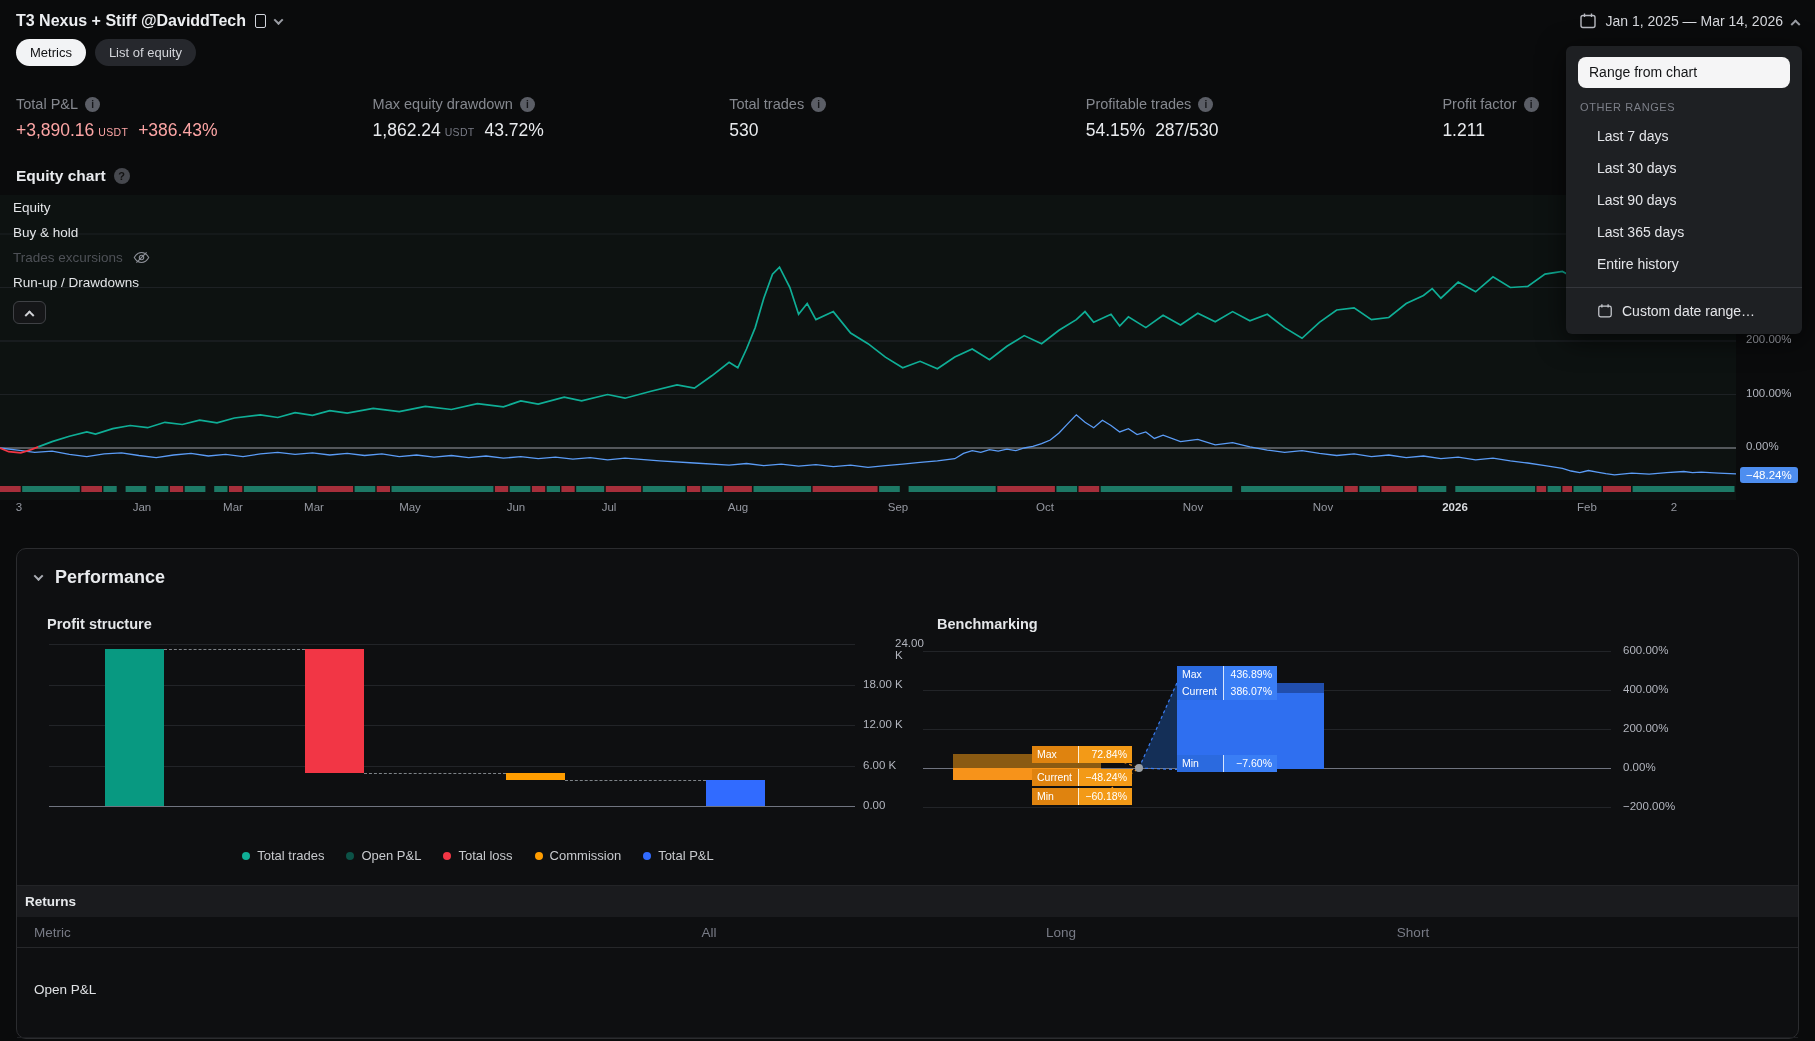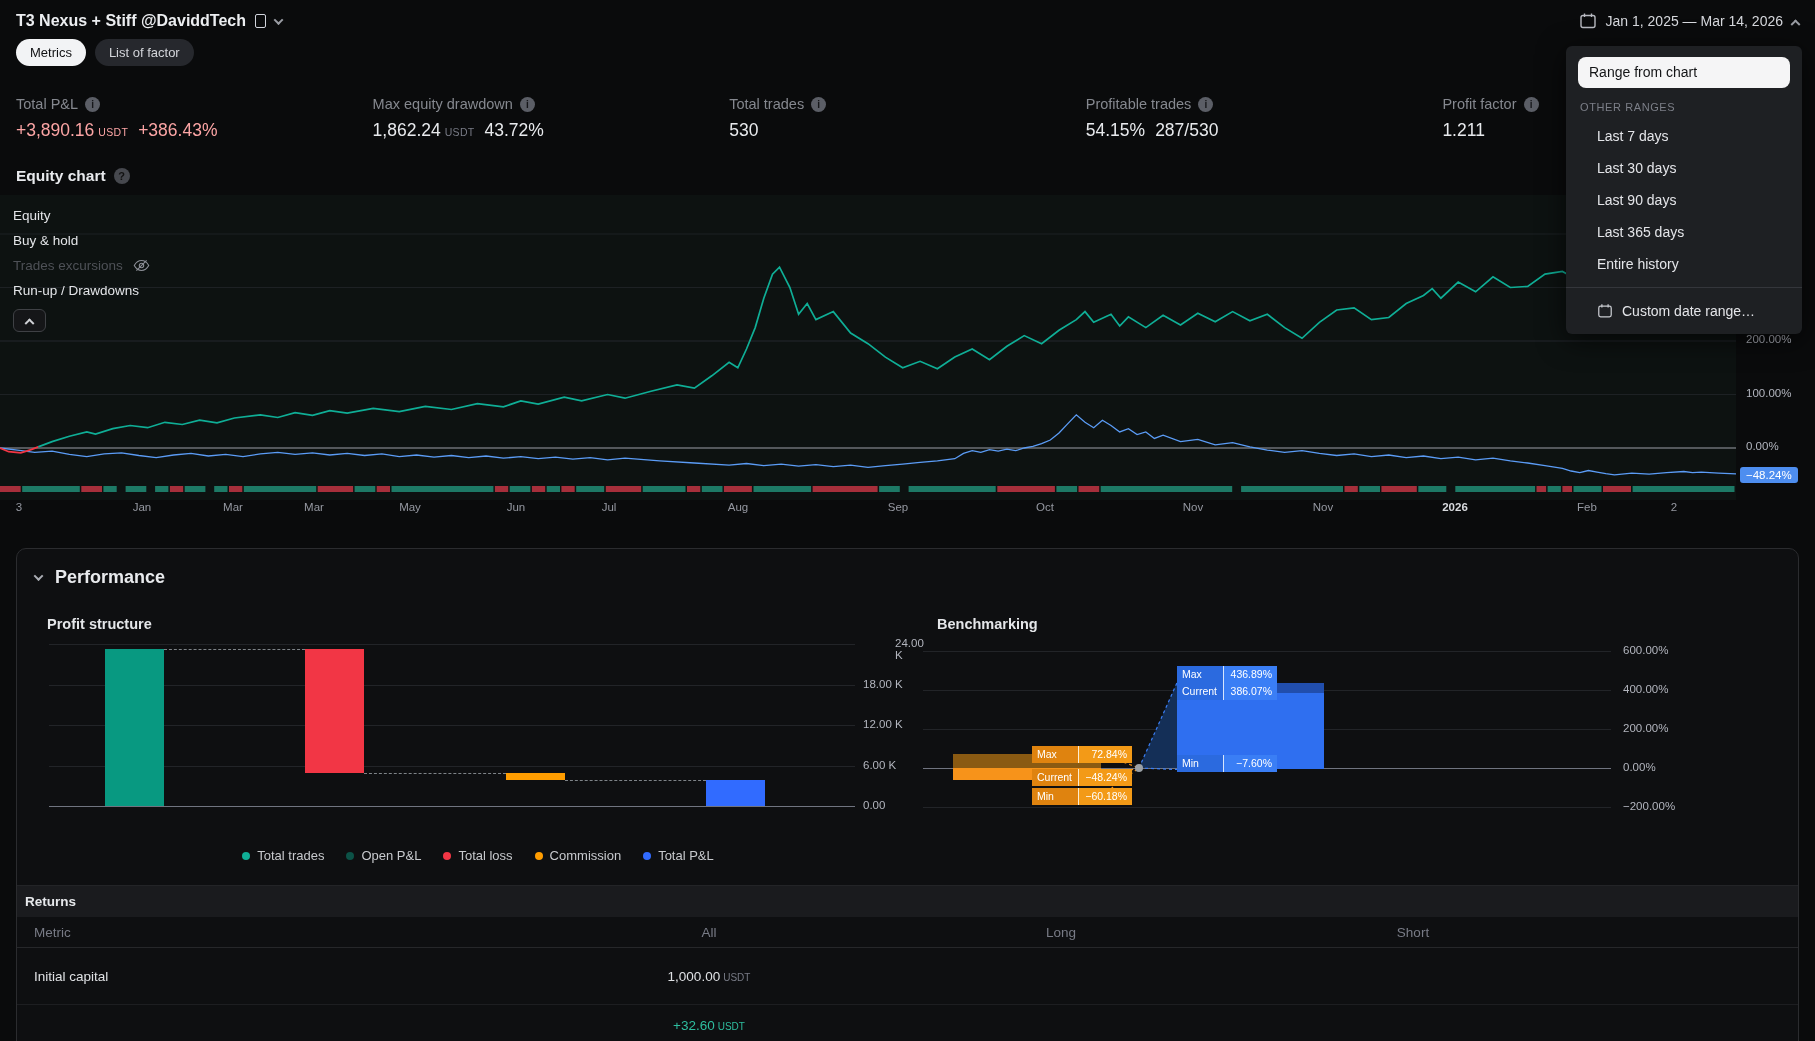--- a/index.html
+++ b/index.html
@@ -30,21 +30,21 @@
   .metric .unit { font-size:10.5px; color:#787b86; margin-left:-6px; letter-spacing:.3px; }
   .metric.pos .val, .metric.pos .unit { color:#fca5a5;text-align:center; }
 
   
   .eq-head { display:flex; align-items:center; padding:26px 16px 0 16px; }
   .eq-head .t { font-size:15.5px; font-weight:700; color:#e8eaed; }
   .qmark { width:16px; height:16px; border-radius:50%; background:#46484e; color:#111; font-size:11px; font-weight:700;
            display:inline-flex; align-items:center; justify-content:center; margin-left:8px; }
   #eqchart { position:relative; height:330px; margin-top:10px; }
   #eqsvg { position:absolute; left:0; top:0; }
-  .eq-legend { position:absolute; left:13px; top:8px; z-index:5; }
+  .eq-legend { position:absolute; left:13px; top:0; z-index:5; }
   .eq-legend .li { height:25px; display:flex; align-items:center; gap:10px; font-size:13.5px; color:#e3e5e8; cursor:pointer; }
   .eq-legend .li.off { color:#4e5157; }
   .collapse-btn { margin-top:6px; width:33px; height:23px; border:1px solid #3f4145; border-radius:6px; background:#151618;
                   display:flex; align-items:center; justify-content:center; color:#cfd1d5; cursor:pointer; }
   .ylab { position:absolute; left:1746px; font-size:11.5px; color:#b2b5be; }
   .badge { position:absolute; left:1740px; background:#4e8ef0; color:#fff; font-size:11.5px; padding:2px 6px; border-radius:3px; }
   .xlab { position:absolute; top:306px; font-size:11.5px; color:#9598a1; transform:translateX(-50%); }
   .xlab.bold { font-weight:700; color:#d8dade; }
 
   
@@ -113,21 +113,21 @@
       <line x1="5.5" y1="1.5" x2="5.5" y2="5" stroke="#b8bac1" stroke-width="1.4"></line>
       <line x1="12.5" y1="1.5" x2="12.5" y2="5" stroke="#b8bac1" stroke-width="1.4"></line>
     </svg>
     <span>Jan 1, 2025 — Mar 14, 2026</span>
     <span class="chev up" style="color:#9a9da4"></span>
   </div>
 </div>
 
 <div class="tabs">
   <div class="tab active">Metrics</div>
-  <div class="tab inactive">List of factor</div>
+  <div class="tab inactive">List of equity</div>
 </div>
 
 <div class="metrics">
   <div class="metric pos">
     <div class="lab">
         <span>Total P&amp;L</span>
         <span class="info">i</span>
       </div>
     <div class="val">
         <span>+3,890.16</span>
@@ -394,30 +394,22 @@
   </div>
 
   <div class="returns-head">Returns</div>
   <div class="rgrid cols-row">
     <div>Metric</div>
     <div>All</div>
     <div>Long</div>
     <div>Short</div>
     <div></div>
   </div>
-  <div class="rgrid data-row">
-    <div>Initial capital</div>
-    <div class="cell-all"><span>1,000.00</span><span class="u">USDT</span></div>
-    <div></div>
-      <div></div>
-      <div></div>
-  </div>
   <div class="rgrid data-row teal cut">
     <div>Open P&amp;L</div>
-    <div class="cell-all"><span>+32.60</span><span class="u">USDT</span></div>
     <div></div>
       <div></div>
       <div></div>
   </div>
 </div>
 
 <div class="menu">
   <div class="selfield">Range from chart</div>
   <div class="group">OTHER RANGES</div>
   <div id="menuitems">

